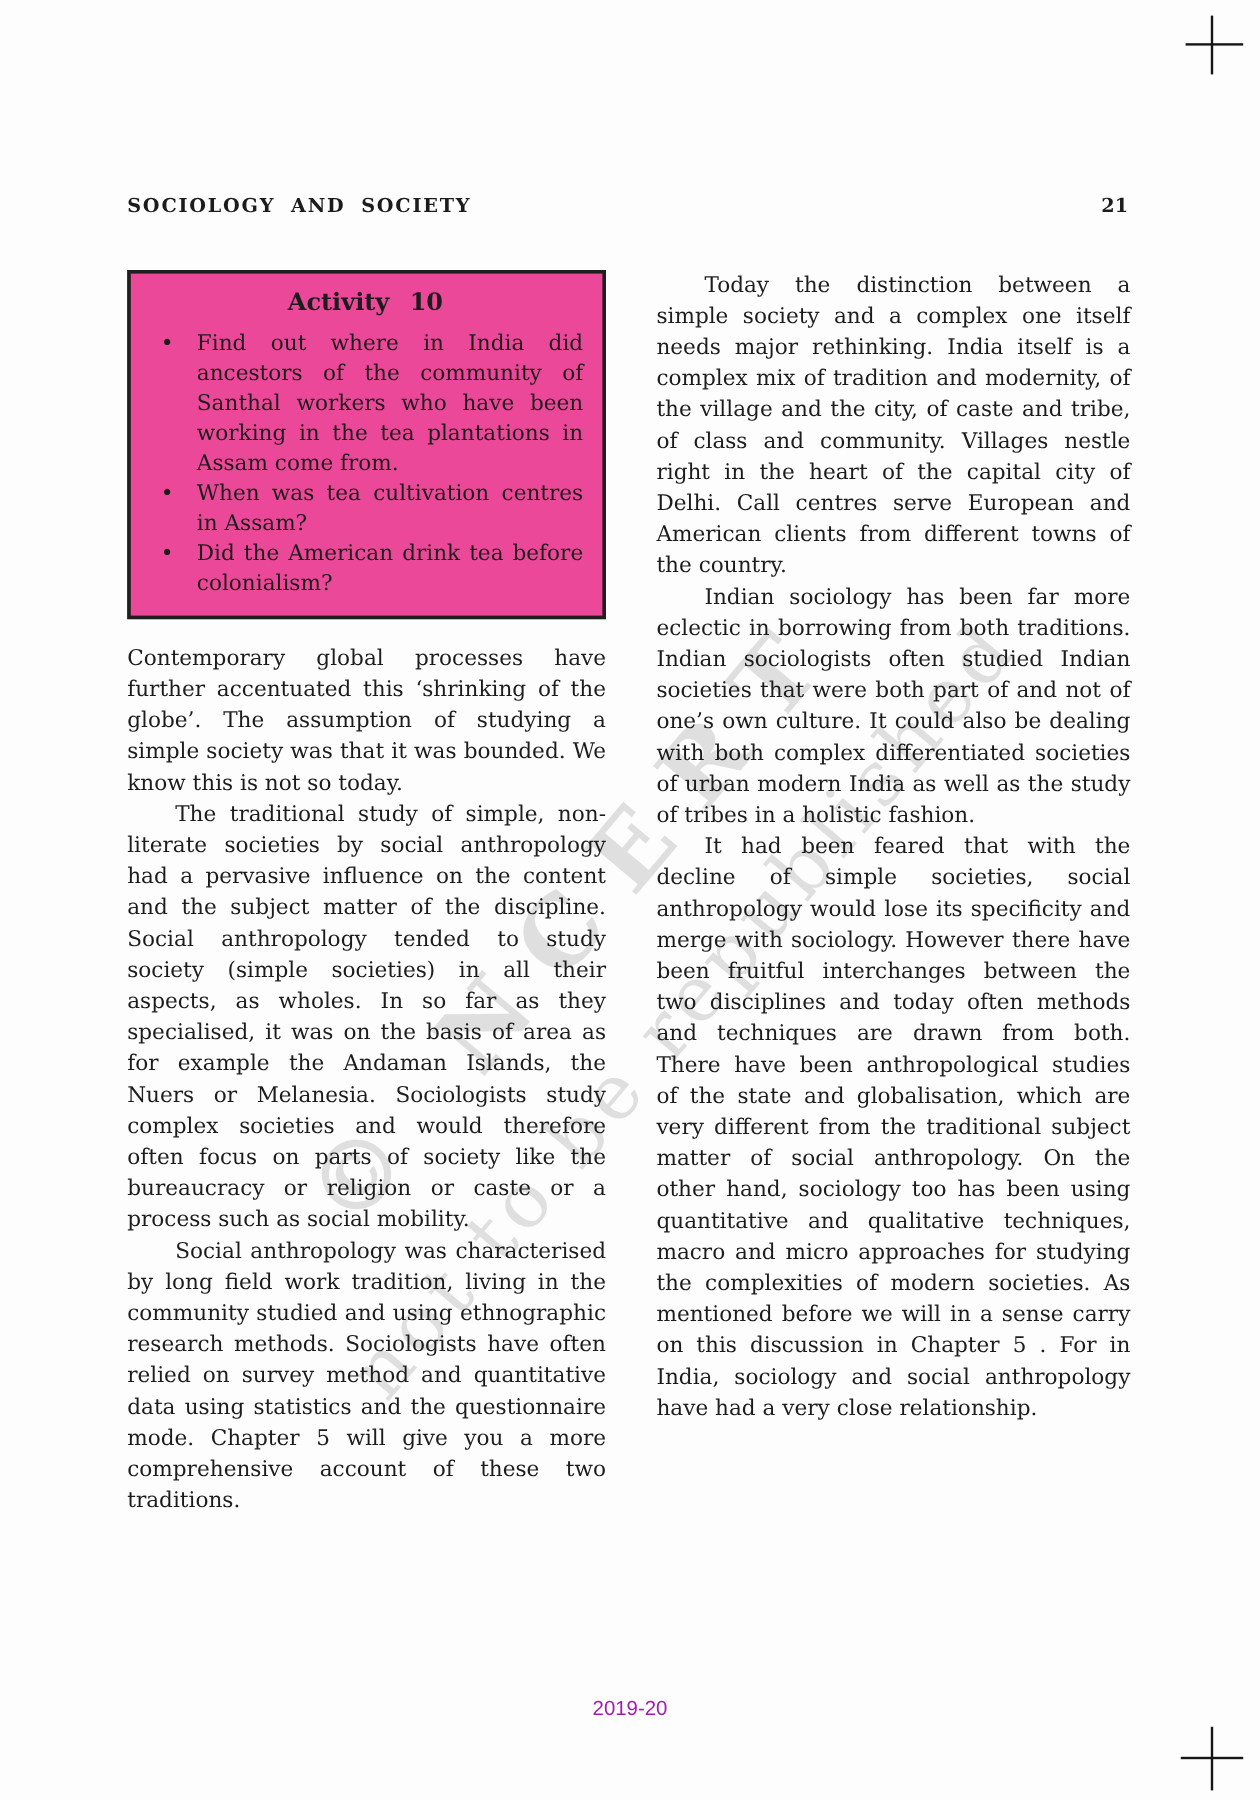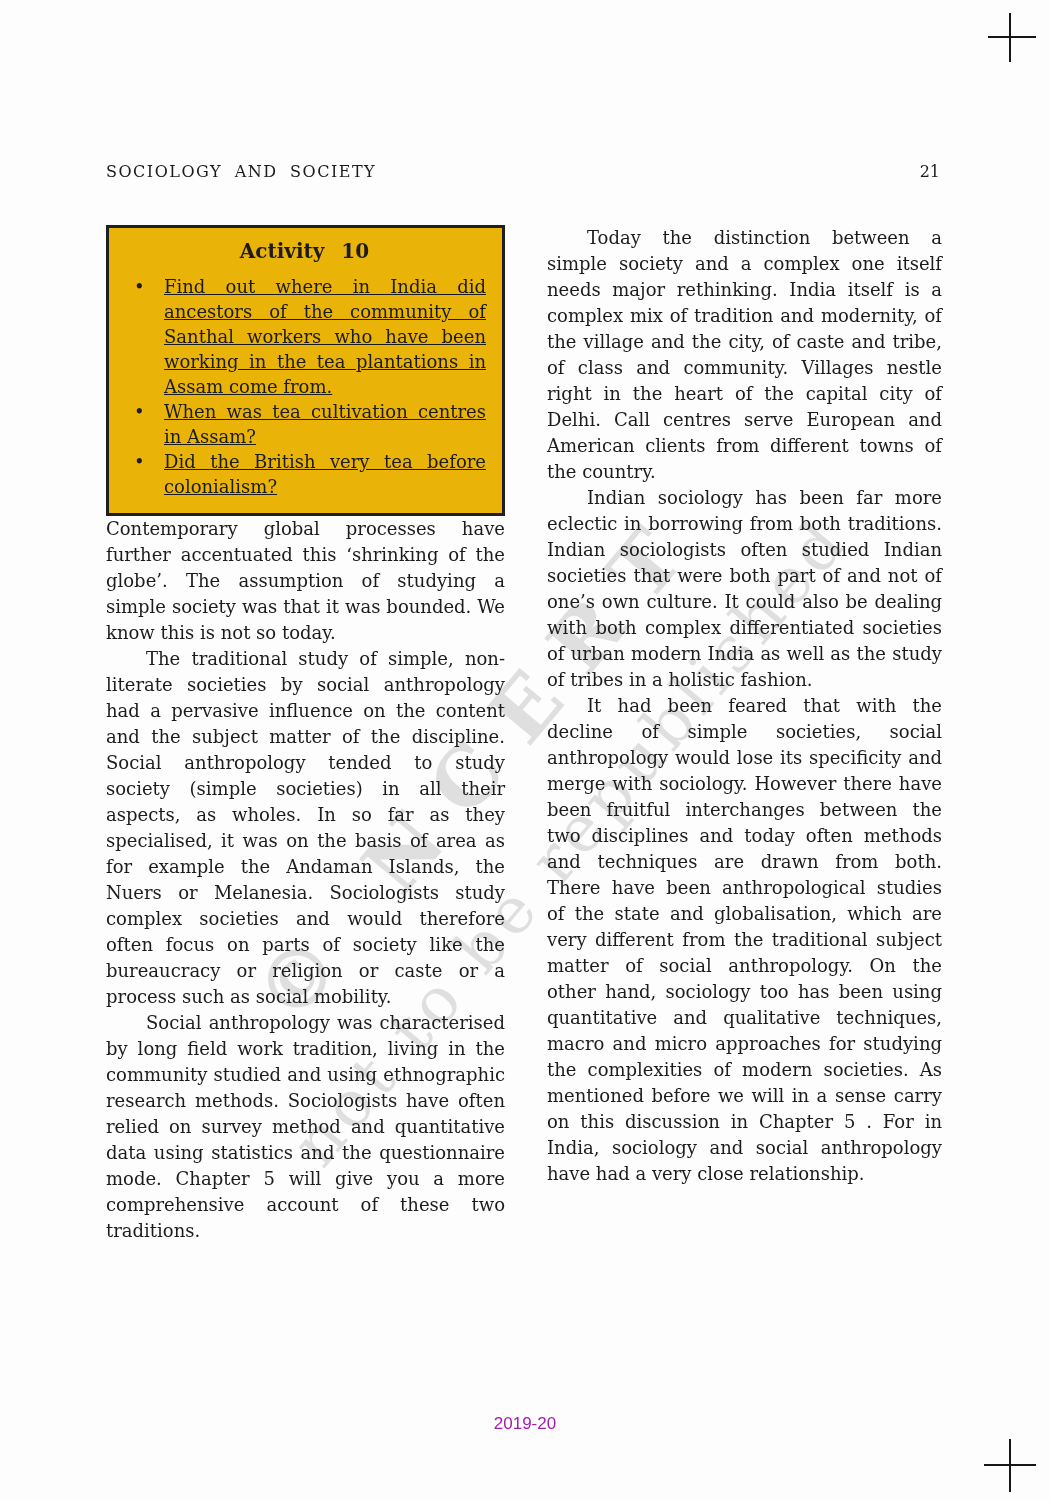--- a/index.html
+++ b/index.html
@@ -24,20 +24,21 @@
     z-index:0; pointer-events:none;
   }
   .watermark .wm-line1 { font-size:80px; letter-spacing:30px; white-space:nowrap; font-weight:bold; }
   .watermark .wm-line2 { font-size:64px; letter-spacing:6px;  white-space:nowrap; }
 
   
   .running-header {
     position:absolute; left:106px; right:110px; top:162px;
     display:flex; justify-content:space-between; align-items:flex-start;
     z-index:1;
+    font-weight:bold;
   }
   .running-title { font-size:16px; letter-spacing:1.5px; word-spacing:6px; }
   .page-number  { font-size:16px; }
 
   
   .columns {
     position:absolute; left:106px; top:225px; width:836px;
     display:flex; gap:42px;
     z-index:1;
   }
@@ -45,34 +46,34 @@
   .col-right { width:395px; }
 
   .body-text p {
     font-size:18px; line-height:26px;
     text-align:justify; text-indent:40px;
   }
   .body-text p.no-indent { text-indent:0; }
 
   
   .activity-box {
-    background:#eab308;
+    background:#ec4899;
     border:3px solid #1f1f1f;
     padding:11px 16px 14px 25px;
-    margin-bottom:0;
+    margin-bottom:20px;
   }
   .activity-title {
     text-align:center; font-weight:bold;
     font-size:20px; word-spacing:10px;
     margin-bottom:11px; margin-left:-11px;
   }
   .activity-list { list-style:none; }
   .activity-item { display:flex; font-size:18px; line-height:25px; }
   .activity-item .bullet { flex:0 0 30px; }
-  .activity-item .btext  { flex:1; text-align:justify;text-decoration:underline; }
+  .activity-item .btext  { flex:1; text-align:justify; }
 
   
   .page-footer {
     position:absolute; left:0; top:1414px; width:100%;
     text-align:center;
     font-family:"Liberation Sans", sans-serif;
     font-size:17px; color:#a21caf;
     z-index:1;
   }
 
@@ -113,21 +114,21 @@
           <li class="activity-item">
             <span class="bullet">•</span>
             <span class="btext">Find out where in India did ancestors of the community of Santhal workers who have been working in the tea plantations in Assam come from.</span>
           </li>
           <li class="activity-item">
             <span class="bullet">•</span>
             <span class="btext">When was tea cultivation centres in Assam?</span>
           </li>
           <li class="activity-item">
             <span class="bullet">•</span>
-            <span class="btext">Did the British very tea before colonialism?</span>
+            <span class="btext">Did the American drink tea before colonialism?</span>
           </li>
         </ul>
       </div>
 
       <p class="no-indent">Contemporary global processes have further accentuated this ‘shrinking of the globe’. The assumption of studying a simple society was that it was bounded. We know this is not so today.</p>
       <p>The traditional study of simple, non-literate societies by social anthropology had a pervasive influence on the content and the subject matter of the discipline. Social anthropology tended to study society (simple societies) in all their aspects, as wholes. In so far as they specialised, it was on the basis of area as for example the Andaman Islands, the Nuers or Melanesia. Sociologists study complex societies and would therefore often focus on parts of society like the bureaucracy or religion or caste or a process such as social mobility.</p>
       <p>Social anthropology was characterised by long field work tradition, living in the community studied and using ethnographic research methods. Sociologists have often relied on survey method and quantitative data using statistics and the questionnaire mode. Chapter 5 will give you a more comprehensive account of these two traditions.</p>
     </div>
 
     <div class="col-right body-text">

